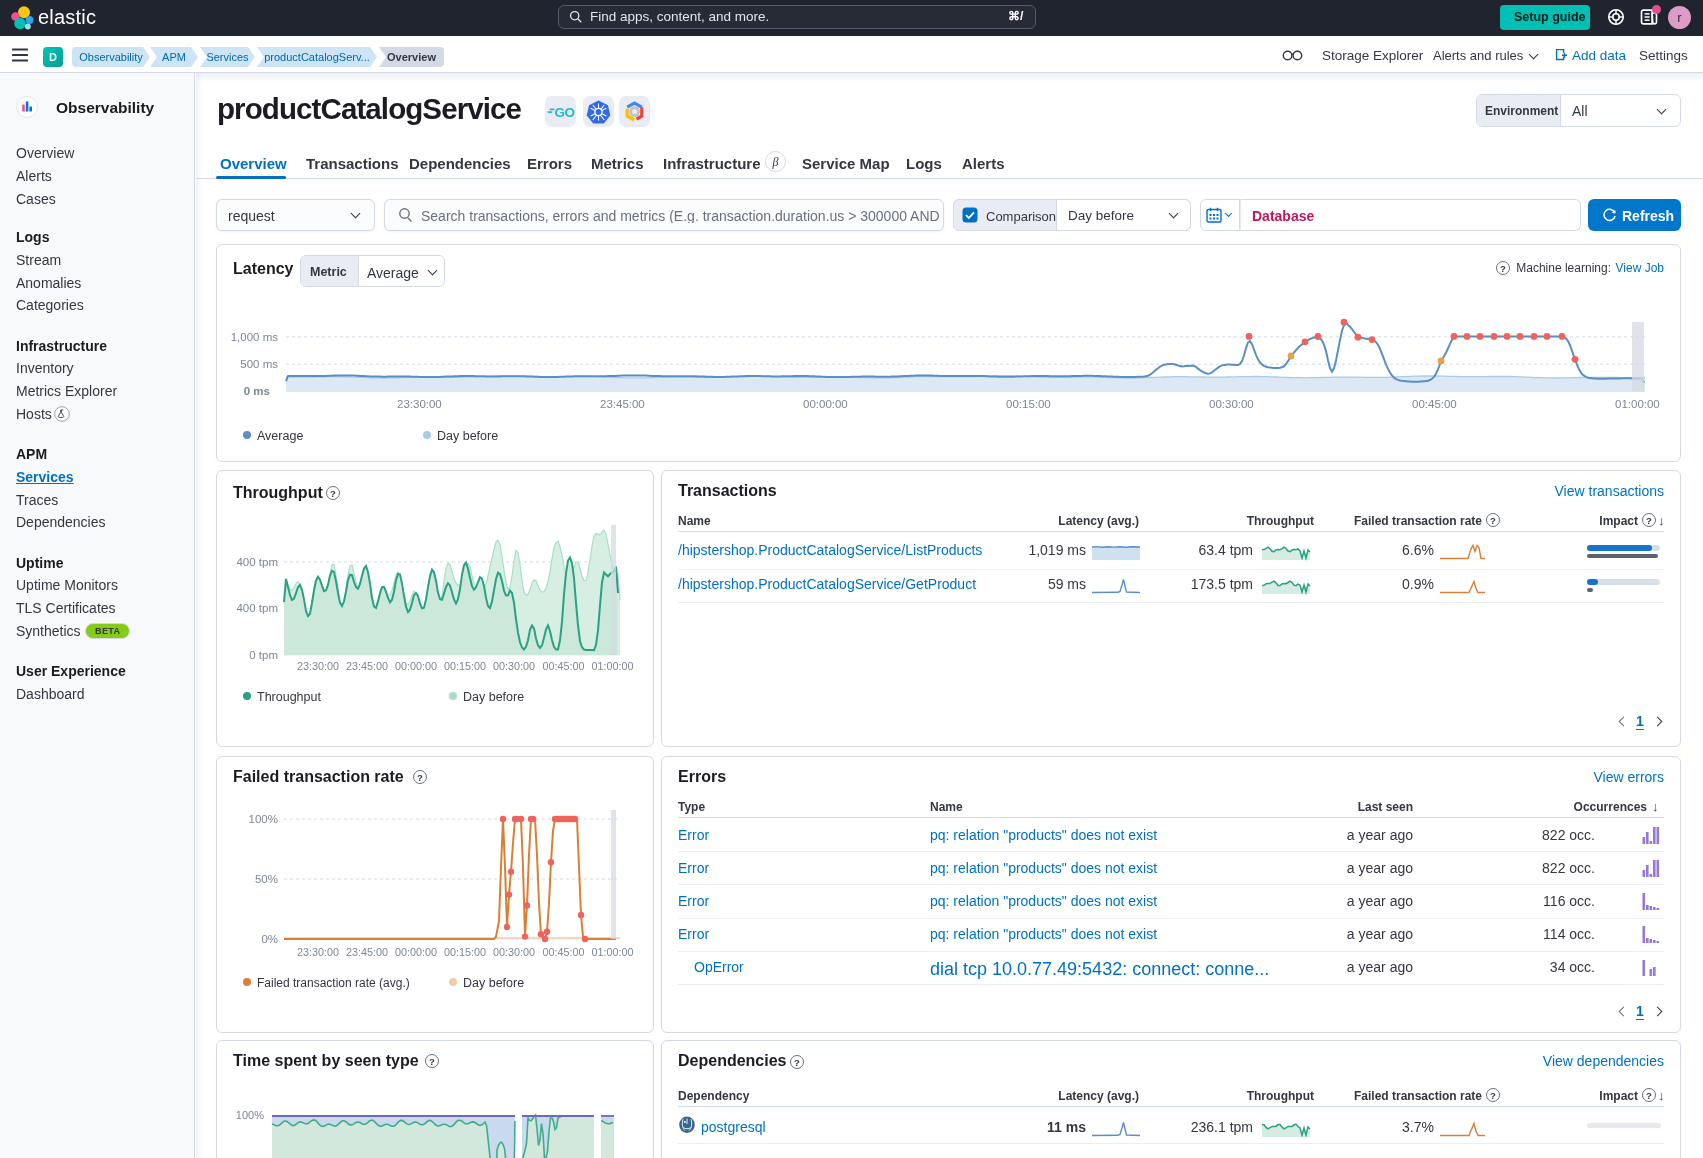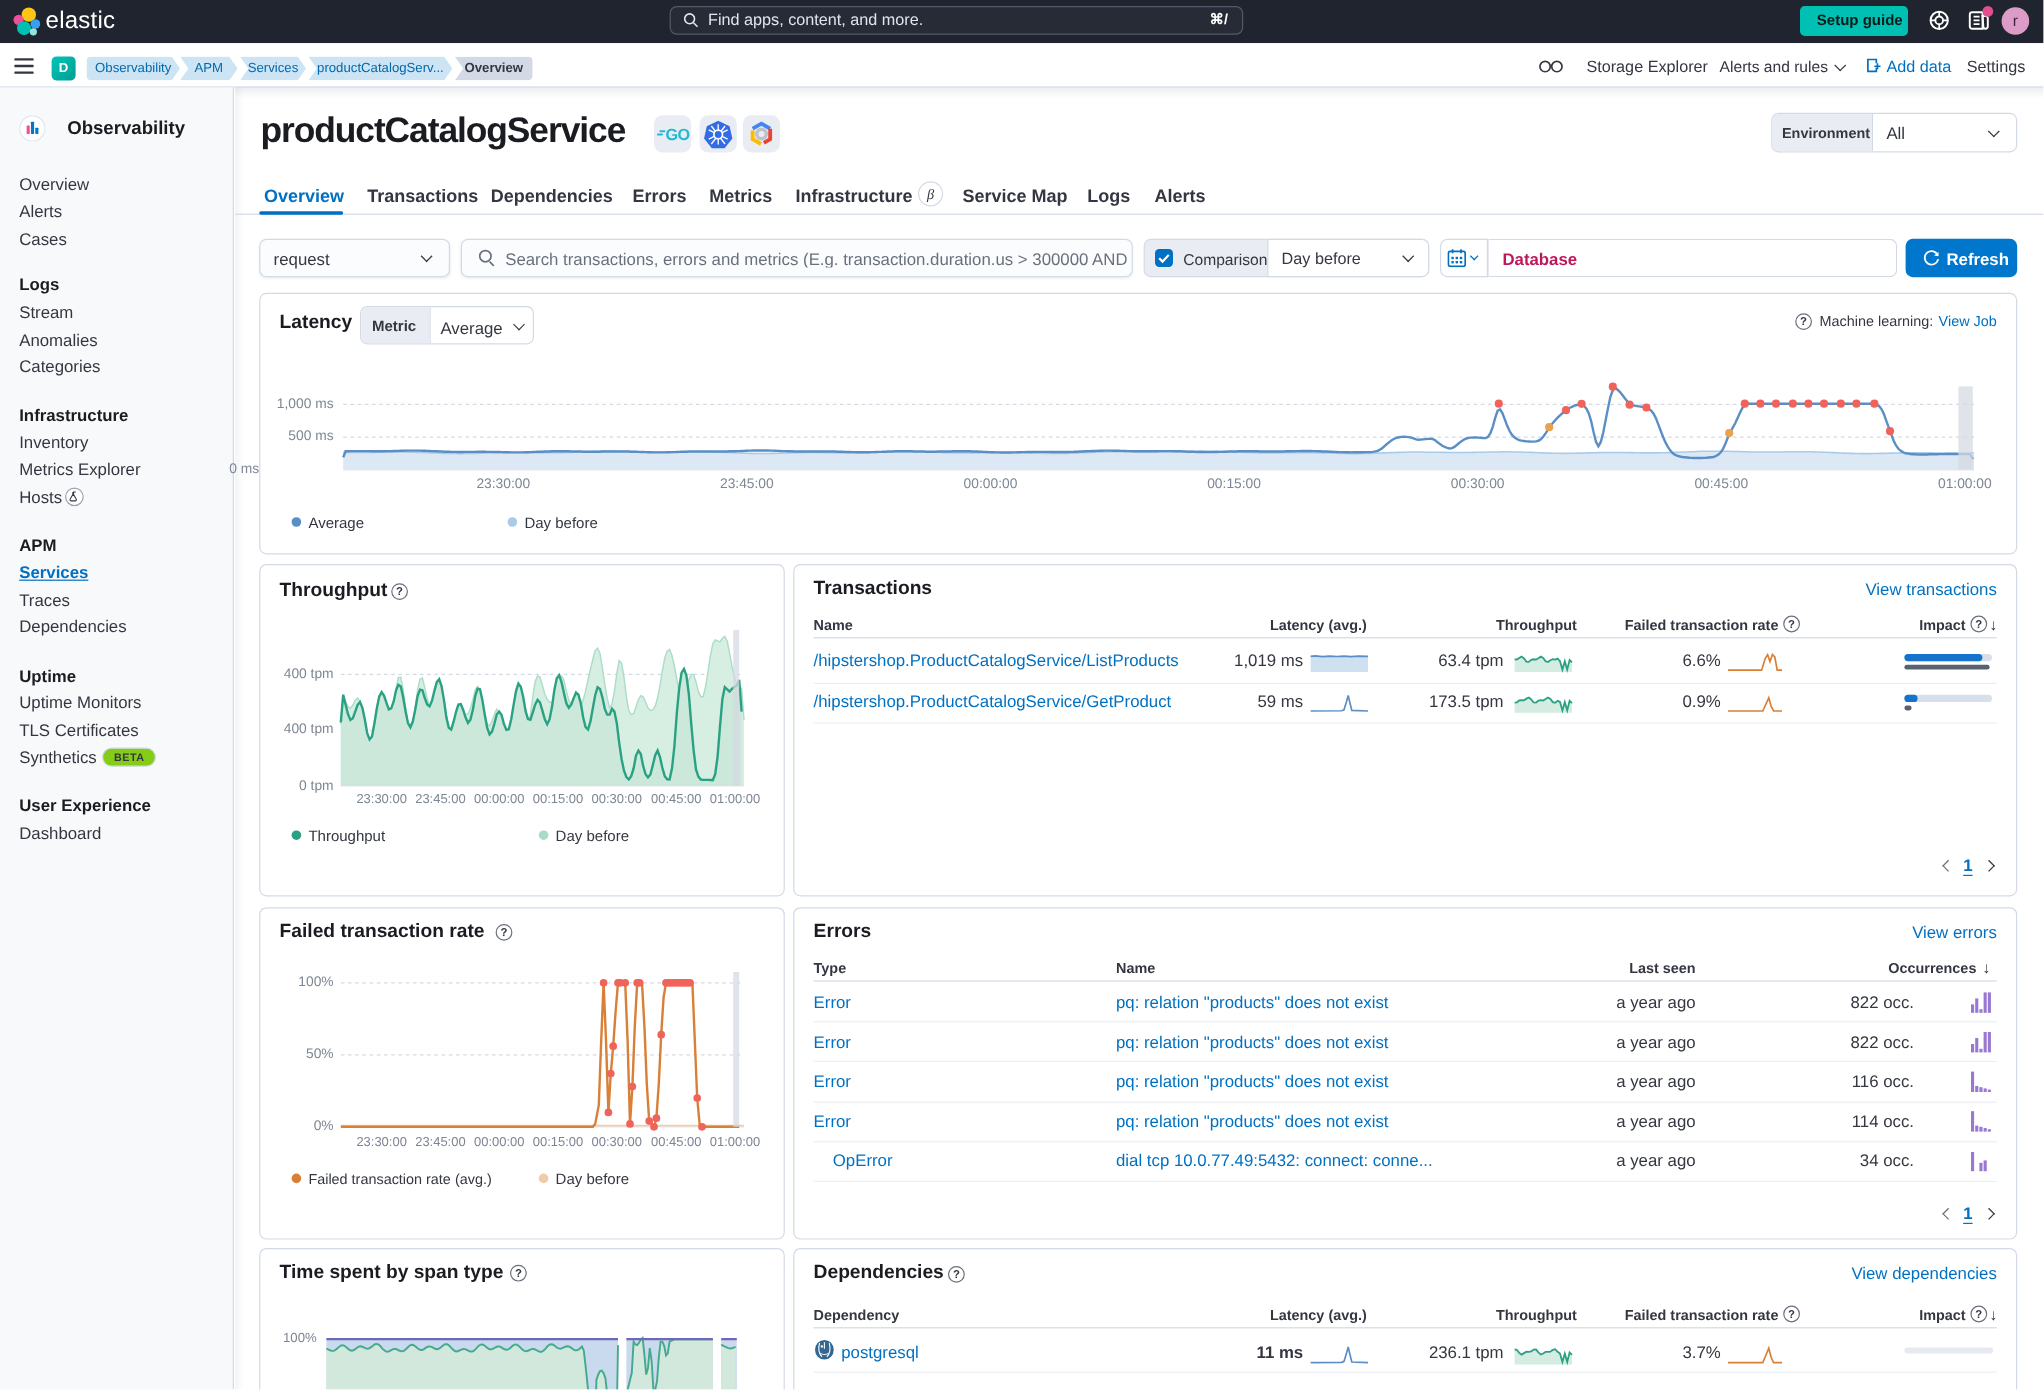--- a/index.html
+++ b/index.html
@@ -234,21 +234,21 @@
     <circle cx="1534" cy="336.4" r="3.4" fill="#f0635b"></circle>
     <circle cx="1547" cy="336.4" r="3.4" fill="#f0635b"></circle>
     <circle cx="1562" cy="336.4" r="3.4" fill="#f0635b"></circle>
     <circle cx="1575" cy="359.3" r="3.4" fill="#f0635b"></circle>
     <circle cx="1291" cy="356.0" r="3.4" fill="#e8a14d"></circle>
     <circle cx="1441" cy="360.9" r="3.4" fill="#e8a14d"></circle>
     <rect x="1632" y="322" width="12" height="69.5" fill="#d6dae2" opacity="0.75"></rect>
   </svg>
 <div style="position:absolute;right:1425px;top:331.5px;font-size:11.5px;color:#7d8694;font-weight:400;line-height:1;white-space:nowrap;">1,000 ms</div>
 <div style="position:absolute;right:1425px;top:358.7px;font-size:11.5px;color:#7d8694;font-weight:400;line-height:1;white-space:nowrap;">500 ms</div>
-<div style="position:absolute;right:1487px;top:386.0px;font-size:11.5px;color:#7d8694;font-weight:400;line-height:1;white-space:nowrap;">0 ms</div>
+<div style="position:absolute;right:1433px;top:386.0px;font-size:11.5px;color:#7d8694;font-weight:700;line-height:1;white-space:nowrap;">0 ms</div>
 <div style="position:absolute;left:397px;top:399px;font-size:11.5px;color:#7d8694;font-weight:400;line-height:1;white-space:nowrap;">23:30:00</div>
 <div style="position:absolute;left:600px;top:399px;font-size:11.5px;color:#7d8694;font-weight:400;line-height:1;white-space:nowrap;">23:45:00</div>
 <div style="position:absolute;left:803px;top:399px;font-size:11.5px;color:#7d8694;font-weight:400;line-height:1;white-space:nowrap;">00:00:00</div>
 <div style="position:absolute;left:1006px;top:399px;font-size:11.5px;color:#7d8694;font-weight:400;line-height:1;white-space:nowrap;">00:15:00</div>
 <div style="position:absolute;left:1209px;top:399px;font-size:11.5px;color:#7d8694;font-weight:400;line-height:1;white-space:nowrap;">00:30:00</div>
 <div style="position:absolute;left:1412px;top:399px;font-size:11.5px;color:#7d8694;font-weight:400;line-height:1;white-space:nowrap;">00:45:00</div>
 <div style="position:absolute;left:1615px;top:399px;font-size:11.5px;color:#7d8694;font-weight:400;line-height:1;white-space:nowrap;">01:00:00</div>
 <div style="position:absolute;left:243px;top:431px;width:8px;height:8px;border-radius:50%;background:#5b8ec5;"></div>
 <div style="position:absolute;left:257px;top:430px;font-size:12.5px;color:#343741;font-weight:400;line-height:1;white-space:nowrap;">Average</div>
 <div style="position:absolute;left:423px;top:431px;width:8px;height:8px;border-radius:50%;background:#a9cbe8;"></div>
@@ -432,33 +432,33 @@
 <div style="position:absolute;right:108px;top:927.1000000000001px;font-size:14px;color:#343741;font-weight:400;line-height:1;white-space:nowrap;">114 occ.</div>
 <svg style="position:absolute;left:1642px;top:923.1000000000001px" width="20" height="22" viewBox="0 0 20 22">
     <rect x="0.5" y="3" width="2.6" height="17" fill="#9878d1"></rect>
     <rect x="4.0" y="15" width="2.6" height="5" fill="#9878d1"></rect>
     <rect x="7.5" y="16" width="2.6" height="4" fill="#9878d1"></rect>
     <rect x="11.0" y="17" width="2.6" height="3" fill="#9878d1"></rect>
     <rect x="14.5" y="18" width="2.6" height="2" fill="#9878d1"></rect>
   </svg>
 <div style="position:absolute;left:678px;top:950.8000000000002px;width:986px;height:1px;background:#eceef2;"></div>
 <div style="position:absolute;left:678px;top:960.3000000000002px;font-size:14px;color:#0071c2;font-weight:400;line-height:1;white-space:nowrap;margin-left:16px;">OpError</div>
-<div style="position:absolute;left:930px;top:960.3000000000002px;font-size:14px;color:#0071c2;font-weight:400;line-height:1;white-space:nowrap;">dial tcp 10.0.77.49:5432: connect: conne...</div>
+<div style="position:absolute;left:930px;top:960.3000000000002px;font-size:18px;color:#0071c2;font-weight:400;line-height:1;white-space:nowrap;">dial tcp 10.0.77.49:5432: connect: conne...</div>
 <div style="position:absolute;right:290px;top:960.3000000000002px;font-size:14px;color:#343741;font-weight:400;line-height:1;white-space:nowrap;">a year ago</div>
 <div style="position:absolute;right:108px;top:960.3000000000002px;font-size:14px;color:#343741;font-weight:400;line-height:1;white-space:nowrap;">34 occ.</div>
 <svg style="position:absolute;left:1642px;top:956.3000000000002px" width="20" height="22" viewBox="0 0 20 22">
     <rect x="0.5" y="4" width="2.6" height="16" fill="#9878d1"></rect>
     <rect x="7.5" y="13" width="2.6" height="7" fill="#9878d1"></rect>
     <rect x="11.0" y="11" width="2.6" height="9" fill="#9878d1"></rect>
   </svg>
 <div style="position:absolute;left:678px;top:984.0000000000002px;width:986px;height:1px;background:#eceef2;"></div>
 <span class="chev" style="position:absolute;left:1620px;top:1008px;transform:rotate(135deg);border-color:#69707d;"></span>
 <div style="position:absolute;left:1636px;top:1004px;font-size:14px;color:#0071c2;font-weight:700;line-height:1;white-space:nowrap;text-decoration:underline;text-underline-offset:3px;">1</div>
 <span class="chev" style="position:absolute;left:1654px;top:1008px;transform:rotate(-45deg);"></span>
-<div style="position:absolute;left:233px;top:1053px;font-size:16px;color:#1a1c21;font-weight:700;line-height:1;white-space:nowrap;">Time spent by span type</div>
+<div style="position:absolute;left:233px;top:1053px;font-size:16px;color:#1a1c21;font-weight:700;line-height:1;white-space:nowrap;">Time spent by seen type</div>
 <div class="qm" style="left:425px;top:1054px;">?</div>
 <svg style="position:absolute;left:217px;top:1041px" width="436" height="117" viewBox="217 1041 436 117">
     <path d="M272,1116.0L515,1116.0L515,1158L272,1158Z" fill="#c9d9ee"></path>
     <path d="M272.0,1123.9L273.5,1124.4L275.0,1125.2L276.5,1125.7L278.0,1125.7L279.5,1125.0L281.0,1123.8L282.5,1122.4L284.0,1121.3L285.5,1121.0L287.0,1121.5L288.5,1122.6L290.0,1124.0L291.5,1125.1L293.0,1125.6L294.5,1125.2L296.0,1124.3L297.5,1123.1L299.0,1122.2L300.5,1121.9L302.0,1122.3L303.5,1123.0L305.0,1123.6L306.5,1123.9L308.0,1123.4L309.5,1122.4L311.0,1121.2L312.5,1120.2L314.0,1119.9L315.5,1120.5L317.0,1121.8L318.5,1123.6L320.0,1125.1L321.5,1126.2L323.0,1126.4L324.5,1125.9L326.0,1125.1L327.5,1124.3L329.0,1124.1L330.5,1124.4L332.0,1125.1L333.5,1125.8L335.0,1126.1L336.5,1125.7L338.0,1124.6L339.5,1123.1L341.0,1121.7L342.5,1120.8L344.0,1120.7L345.5,1121.5L347.0,1122.7L348.5,1124.0L350.0,1124.9L351.5,1125.0L353.0,1124.4L354.5,1123.4L356.0,1122.5L357.5,1122.0L359.0,1122.2L360.5,1122.8L362.0,1123.7L363.5,1124.3L365.0,1124.2L366.5,1123.5L368.0,1122.3L369.5,1121.0L371.0,1120.2L372.5,1120.2L374.0,1121.1L375.5,1122.6L377.0,1124.2L378.5,1125.5L380.0,1126.2L381.5,1126.1L383.0,1125.4L384.5,1124.7L386.0,1124.2L387.5,1124.3L389.0,1124.9L390.5,1125.7L392.0,1126.3L393.5,1126.3L395.0,1125.5L396.5,1124.1L398.0,1122.4L399.5,1121.0L401.0,1120.4L402.5,1120.6L404.0,1121.5L405.5,1122.8L407.0,1123.9L408.5,1124.5L410.0,1124.3L411.5,1123.6L413.0,1122.7L414.5,1122.1L416.0,1122.0L417.5,1122.6L419.0,1123.6L420.5,1124.4L422.0,1124.8L423.5,1124.5L425.0,1123.5L426.5,1122.1L428.0,1121.0L429.5,1120.4L431.0,1120.7L432.5,1121.8L434.0,1123.3L435.5,1124.8L437.0,1125.7L438.5,1126.0L440.0,1125.6L441.5,1124.9L443.0,1124.3L444.5,1124.2L446.0,1124.6L447.5,1125.4L449.0,1126.2L450.5,1126.6L452.0,1126.2L453.5,1125.1L455.0,1123.4L456.5,1121.7L458.0,1120.5L459.5,1120.2L461.0,1120.6L462.5,1121.7L464.0,1122.9L465.5,1123.7L467.0,1124.0L468.5,1123.5L470.0,1122.8L471.5,1122.1L473.0,1121.9L474.5,1122.3L476.0,1123.2L477.5,1124.3L479.0,1125.2L480.5,1125.3L482.0,1124.7L483.5,1123.5L485.0,1122.1L486.5,1125.5L488.0,1138.7L489.5,1152.8L491.0,1167.5L492.5,1182.4L494.0,1197.1L495.5,1211.2L497.0,1150.0L498.5,1145.6L500.0,1142.6L501.5,1142.2L503.0,1144.3L504.5,1148.4L506.0,1162.0L507.5,1180.0L509.0,1198.0L510.5,1201.0L512.0,1204.0L513.5,1207.0L515.0,1121.1L515.0,1158.0L272.0,1158.0Z" fill="#d2e8dc"></path>
     <path d="M272.0,1123.9L273.5,1124.4L275.0,1125.2L276.5,1125.7L278.0,1125.7L279.5,1125.0L281.0,1123.8L282.5,1122.4L284.0,1121.3L285.5,1121.0L287.0,1121.5L288.5,1122.6L290.0,1124.0L291.5,1125.1L293.0,1125.6L294.5,1125.2L296.0,1124.3L297.5,1123.1L299.0,1122.2L300.5,1121.9L302.0,1122.3L303.5,1123.0L305.0,1123.6L306.5,1123.9L308.0,1123.4L309.5,1122.4L311.0,1121.2L312.5,1120.2L314.0,1119.9L315.5,1120.5L317.0,1121.8L318.5,1123.6L320.0,1125.1L321.5,1126.2L323.0,1126.4L324.5,1125.9L326.0,1125.1L327.5,1124.3L329.0,1124.1L330.5,1124.4L332.0,1125.1L333.5,1125.8L335.0,1126.1L336.5,1125.7L338.0,1124.6L339.5,1123.1L341.0,1121.7L342.5,1120.8L344.0,1120.7L345.5,1121.5L347.0,1122.7L348.5,1124.0L350.0,1124.9L351.5,1125.0L353.0,1124.4L354.5,1123.4L356.0,1122.5L357.5,1122.0L359.0,1122.2L360.5,1122.8L362.0,1123.7L363.5,1124.3L365.0,1124.2L366.5,1123.5L368.0,1122.3L369.5,1121.0L371.0,1120.2L372.5,1120.2L374.0,1121.1L375.5,1122.6L377.0,1124.2L378.5,1125.5L380.0,1126.2L381.5,1126.1L383.0,1125.4L384.5,1124.7L386.0,1124.2L387.5,1124.3L389.0,1124.9L390.5,1125.7L392.0,1126.3L393.5,1126.3L395.0,1125.5L396.5,1124.1L398.0,1122.4L399.5,1121.0L401.0,1120.4L402.5,1120.6L404.0,1121.5L405.5,1122.8L407.0,1123.9L408.5,1124.5L410.0,1124.3L411.5,1123.6L413.0,1122.7L414.5,1122.1L416.0,1122.0L417.5,1122.6L419.0,1123.6L420.5,1124.4L422.0,1124.8L423.5,1124.5L425.0,1123.5L426.5,1122.1L428.0,1121.0L429.5,1120.4L431.0,1120.7L432.5,1121.8L434.0,1123.3L435.5,1124.8L437.0,1125.7L438.5,1126.0L440.0,1125.6L441.5,1124.9L443.0,1124.3L444.5,1124.2L446.0,1124.6L447.5,1125.4L449.0,1126.2L450.5,1126.6L452.0,1126.2L453.5,1125.1L455.0,1123.4L456.5,1121.7L458.0,1120.5L459.5,1120.2L461.0,1120.6L462.5,1121.7L464.0,1122.9L465.5,1123.7L467.0,1124.0L468.5,1123.5L470.0,1122.8L471.5,1122.1L473.0,1121.9L474.5,1122.3L476.0,1123.2L477.5,1124.3L479.0,1125.2L480.5,1125.3L482.0,1124.7L483.5,1123.5L485.0,1122.1L486.5,1125.5L488.0,1138.7L489.5,1152.8L491.0,1167.5L492.5,1182.4L494.0,1197.1L495.5,1211.2L497.0,1150.0L498.5,1145.6L500.0,1142.6L501.5,1142.2L503.0,1144.3L504.5,1148.4L506.0,1162.0L507.5,1180.0L509.0,1198.0L510.5,1201.0L512.0,1204.0L513.5,1207.0L515.0,1121.1" fill="none" stroke="#44aa8c" stroke-width="1.6"></path>
     <line x1="272" y1="1116.0" x2="515" y2="1116.0" stroke="#6f68b8" stroke-width="1.8"></line>
     <path d="M522,1116.0L594,1116.0L594,1158L522,1158Z" fill="#c9d9ee"></path>
     <path d="M522.0,1162.0L523.5,1156.0L525.0,1150.0L526.5,1144.0L528.0,1118.0L529.5,1120.4L531.0,1120.9L532.5,1119.0L534.0,1116.3L535.5,1115.0L537.0,1129.0L538.5,1145.5L540.0,1140.0L541.5,1123.5L543.0,1134.0L544.5,1158.0L546.0,1158.0L547.5,1151.3L549.0,1131.4L550.5,1118.0L552.0,1118.0L553.5,1121.7L555.0,1129.4L556.5,1127.7L558.0,1118.0L559.5,1117.2L561.0,1116.5L562.5,1116.0L564.0,1116.0L565.5,1116.0L567.0,1116.0L568.5,1116.0L570.0,1116.0L571.5,1116.0L573.0,1116.0L574.5,1116.0L576.0,1116.0L577.5,1116.0L579.0,1116.0L580.5,1116.0L582.0,1116.0L583.5,1116.0L585.0,1116.0L586.5,1116.0L588.0,1116.0L589.5,1116.0L591.0,1116.0L592.5,1116.0L594.0,1116.0L594.0,1158.0L522.0,1158.0Z" fill="#d2e8dc"></path>
     <path d="M522.0,1162.0L523.5,1156.0L525.0,1150.0L526.5,1144.0L528.0,1118.0L529.5,1120.4L531.0,1120.9L532.5,1119.0L534.0,1116.3L535.5,1115.0L537.0,1129.0L538.5,1145.5L540.0,1140.0L541.5,1123.5L543.0,1134.0L544.5,1158.0L546.0,1158.0L547.5,1151.3L549.0,1131.4L550.5,1118.0L552.0,1118.0L553.5,1121.7L555.0,1129.4L556.5,1127.7L558.0,1118.0L559.5,1117.2L561.0,1116.5L562.5,1116.0L564.0,1116.0L565.5,1116.0L567.0,1116.0L568.5,1116.0L570.0,1116.0L571.5,1116.0L573.0,1116.0L574.5,1116.0L576.0,1116.0L577.5,1116.0L579.0,1116.0L580.5,1116.0L582.0,1116.0L583.5,1116.0L585.0,1116.0L586.5,1116.0L588.0,1116.0L589.5,1116.0L591.0,1116.0L592.5,1116.0L594.0,1116.0" fill="none" stroke="#44aa8c" stroke-width="1.6"></path>
     <line x1="522" y1="1116.0" x2="594" y2="1116.0" stroke="#6f68b8" stroke-width="1.8"></line>

